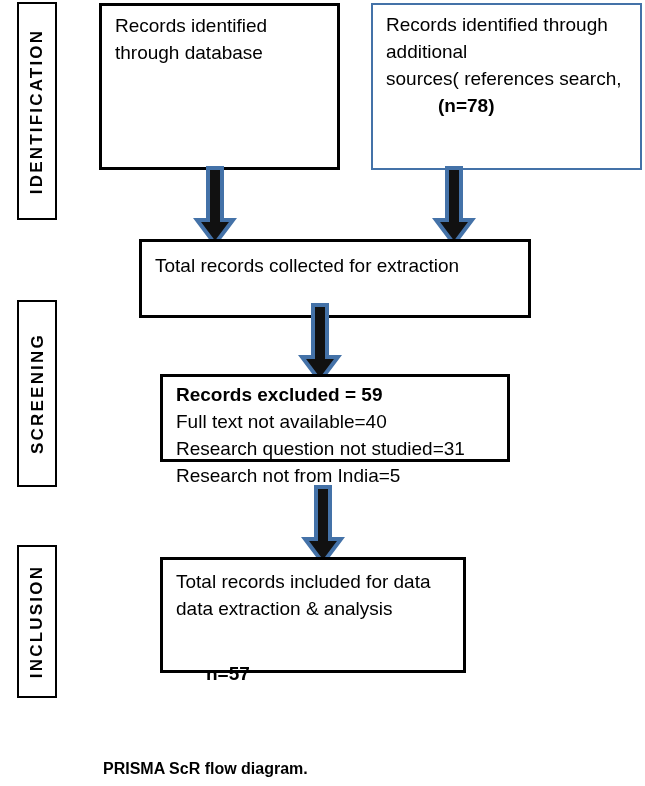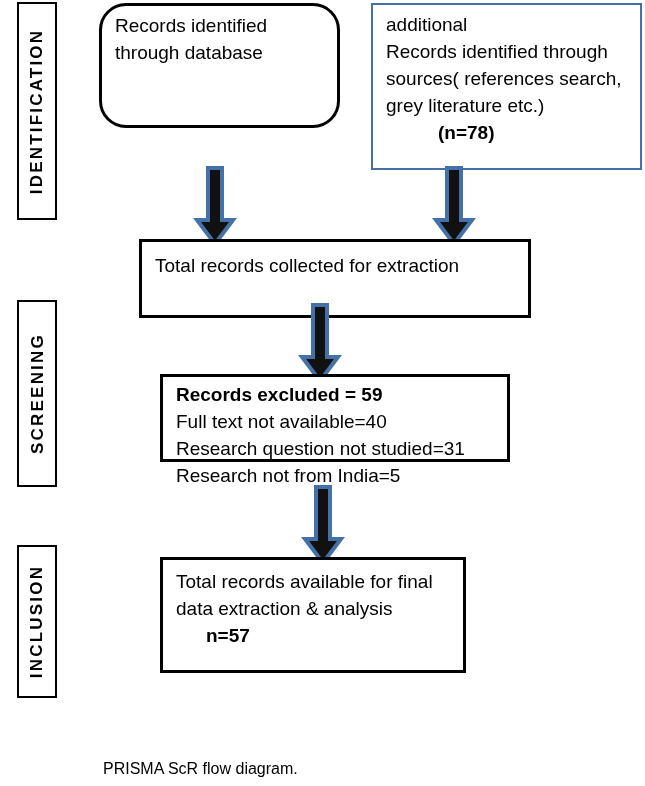--- a/index.html
+++ b/index.html
@@ -57,66 +57,66 @@
     white-space: nowrap;
   }
   .flow-box .line.bold {
     font-weight: bold;
   }
   .flow-box .line.indent {
     padding-left: 52px;
   }
   .flow-box .line.indent-sm {
     padding-left: 30px;
+    margin-top: 38px;
   }
 
   
   .arrow {
     position: absolute;
   }
   .arrow svg {
     display: block;
     overflow: visible;
   }
 
   
   .caption {
     position: absolute;
     font-size: 16px;
-    font-weight: normal;
+    font-weight: bold;
     white-space: nowrap;
   }
 </style>
 </head>
 <body>
 
 <div id="page-root">
 
   <div class="stage-label" style="left:17px; top:2px; width:40px; height:218px;">
     <span class="stage-text">IDENTIFICATION</span>
   </div>
 
   <div class="stage-label" style="left:17px; top:300px; width:40px; height:187px;">
     <span class="stage-text">SCREENING</span>
   </div>
 
   <div class="stage-label" style="left:17px; top:545px; width:40px; height:153px;">
     <span class="stage-text">INCLUSION</span>
   </div>
 
-  <div class="flow-box" style="left:99px; top:3px; width:241px; height:125px;border-radius:27px;">
+  <div class="flow-box" style="left:99px; top:3px; width:241px; height:167px;">
     <div class="line">Records identified</div>
     <div class="line">through database</div>
   </div>
 
   <div class="flow-box blue-border" style="left:371px; top:3px; width:271px; height:167px;">
+    <div class="line">Records identified through</div>
     <div class="line">additional</div>
-    <div class="line">Records identified through</div>
     <div class="line">sources( references search,</div>
-    <div class="line">grey literature etc.)</div>
     <div class="line bold indent">(n=78)</div>
   </div>
 
   <div class="arrow" style="left:195px; top:168px;">
     <svg width="40" height="78" viewBox="0 0 40 78">
       <polygon points="13,0 27,0 27,52 38,52 20,76 2,52 13,52" fill="#111111" stroke="#4472a8" stroke-width="4"></polygon>
     </svg>
   </div>
 
   <div class="arrow" style="left:434px; top:168px;">
@@ -142,20 +142,20 @@
     <div class="line">Research not from India=5</div>
   </div>
 
   <div class="arrow" style="left:303px; top:487px;">
     <svg width="40" height="78" viewBox="0 0 40 78">
       <polygon points="13,0 27,0 27,52 38,52 20,76 2,52 13,52" fill="#111111" stroke="#4472a8" stroke-width="4"></polygon>
     </svg>
   </div>
 
   <div class="flow-box" style="left:160px; top:557px; width:306px; height:116px; padding-top:9px;">
-    <div class="line">Total records available for final</div>
+    <div class="line">Total records included for data</div>
     <div class="line">data extraction &amp; analysis</div>
     <div class="line bold indent-sm">n=57</div>
   </div>
 
   <div class="caption" style="left:103px; top:760px;">PRISMA ScR flow diagram.</div>
 
 </div>
 
 </body></html>

